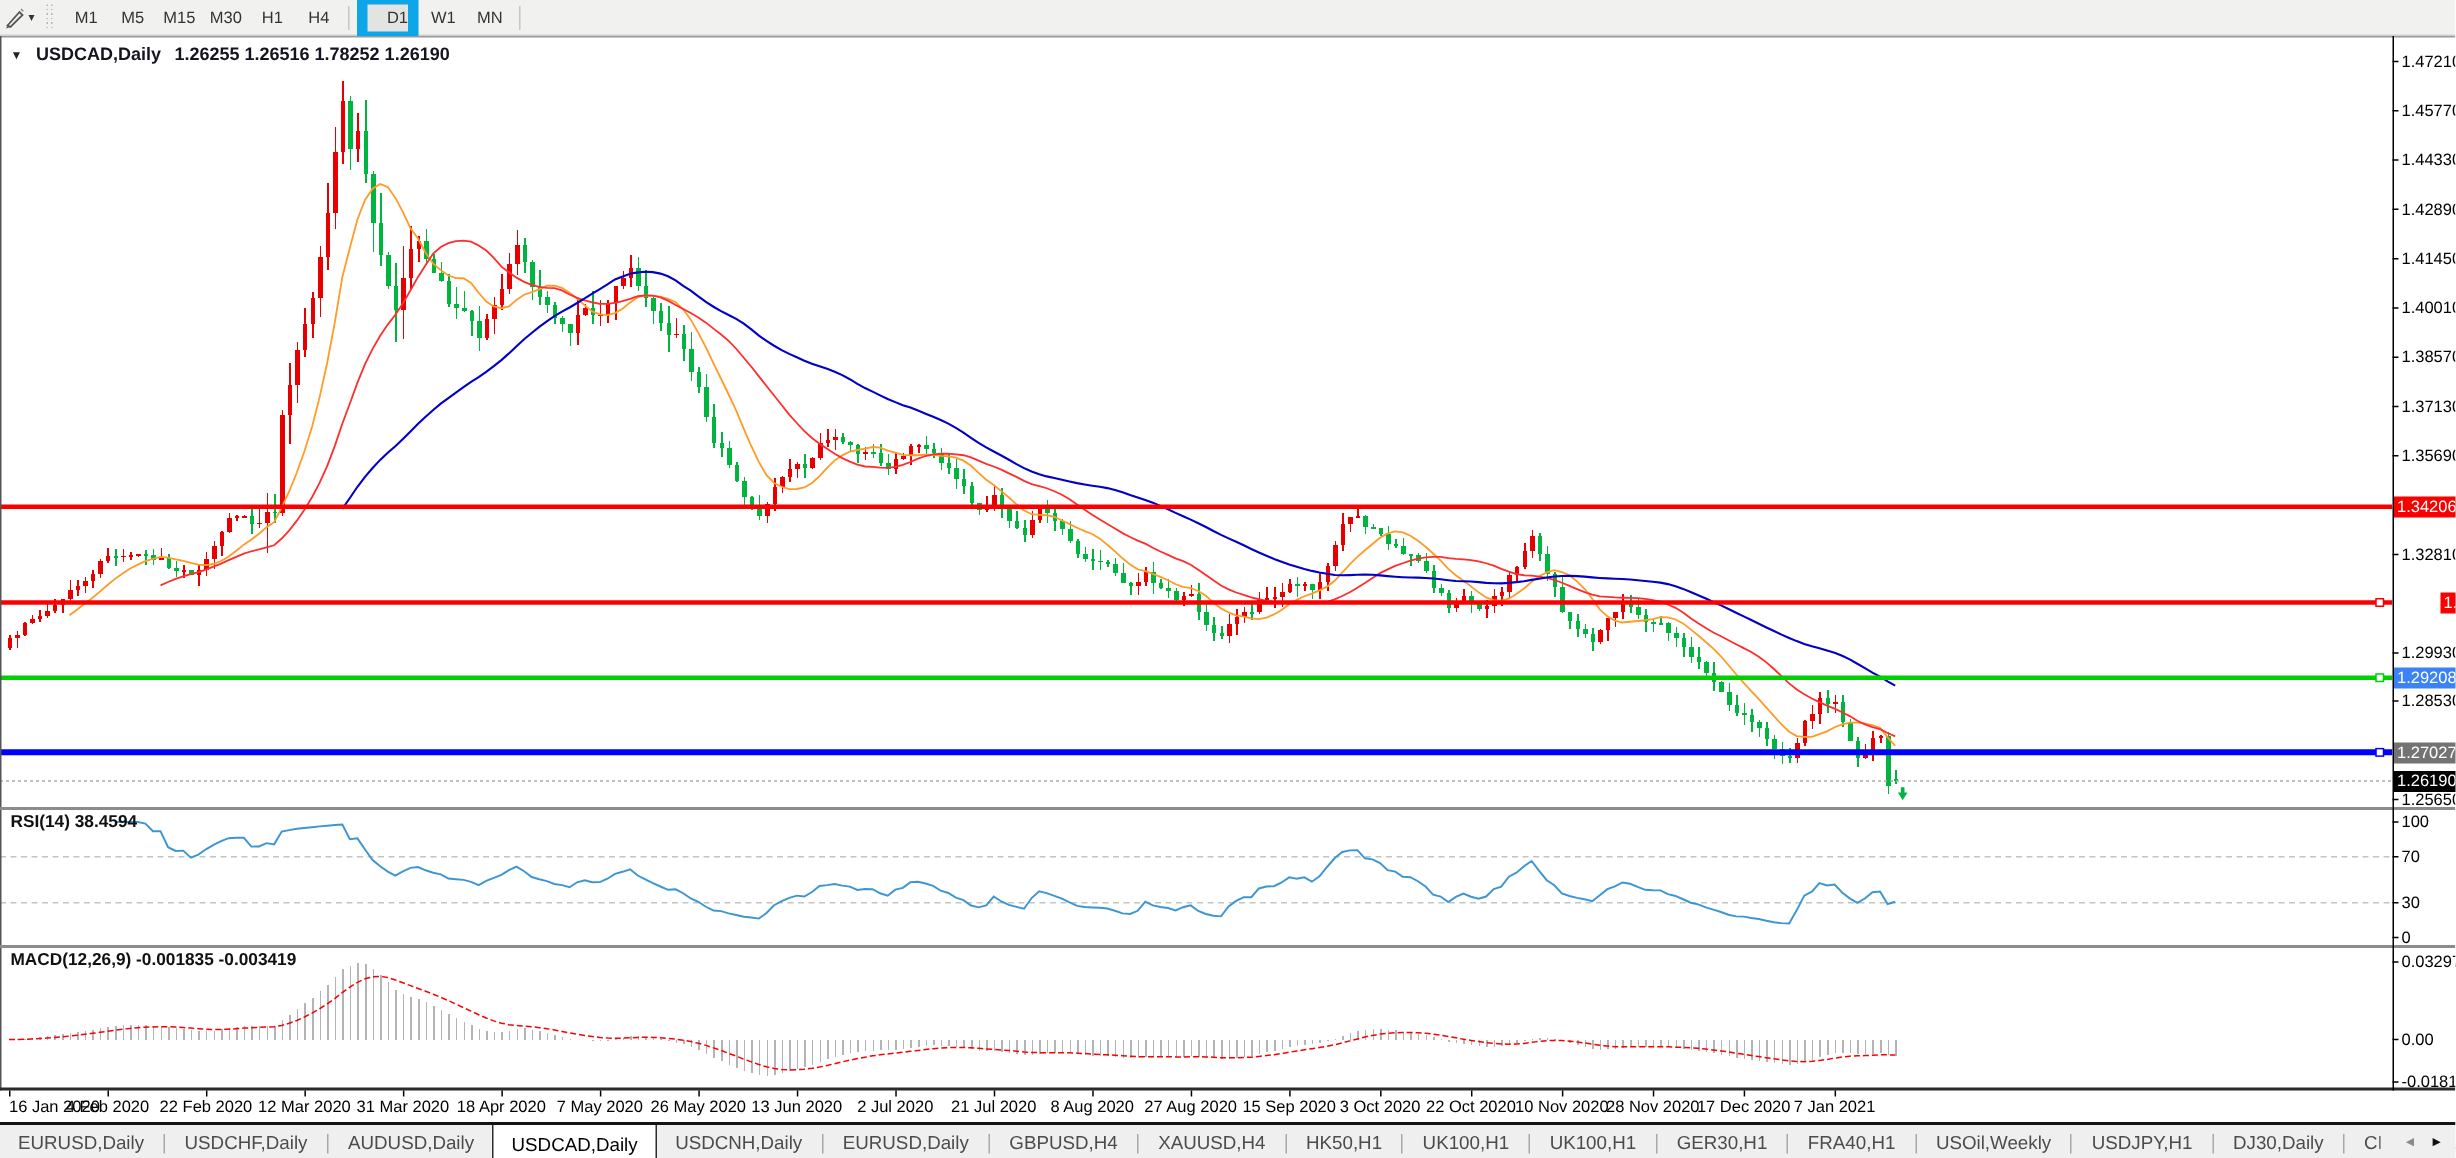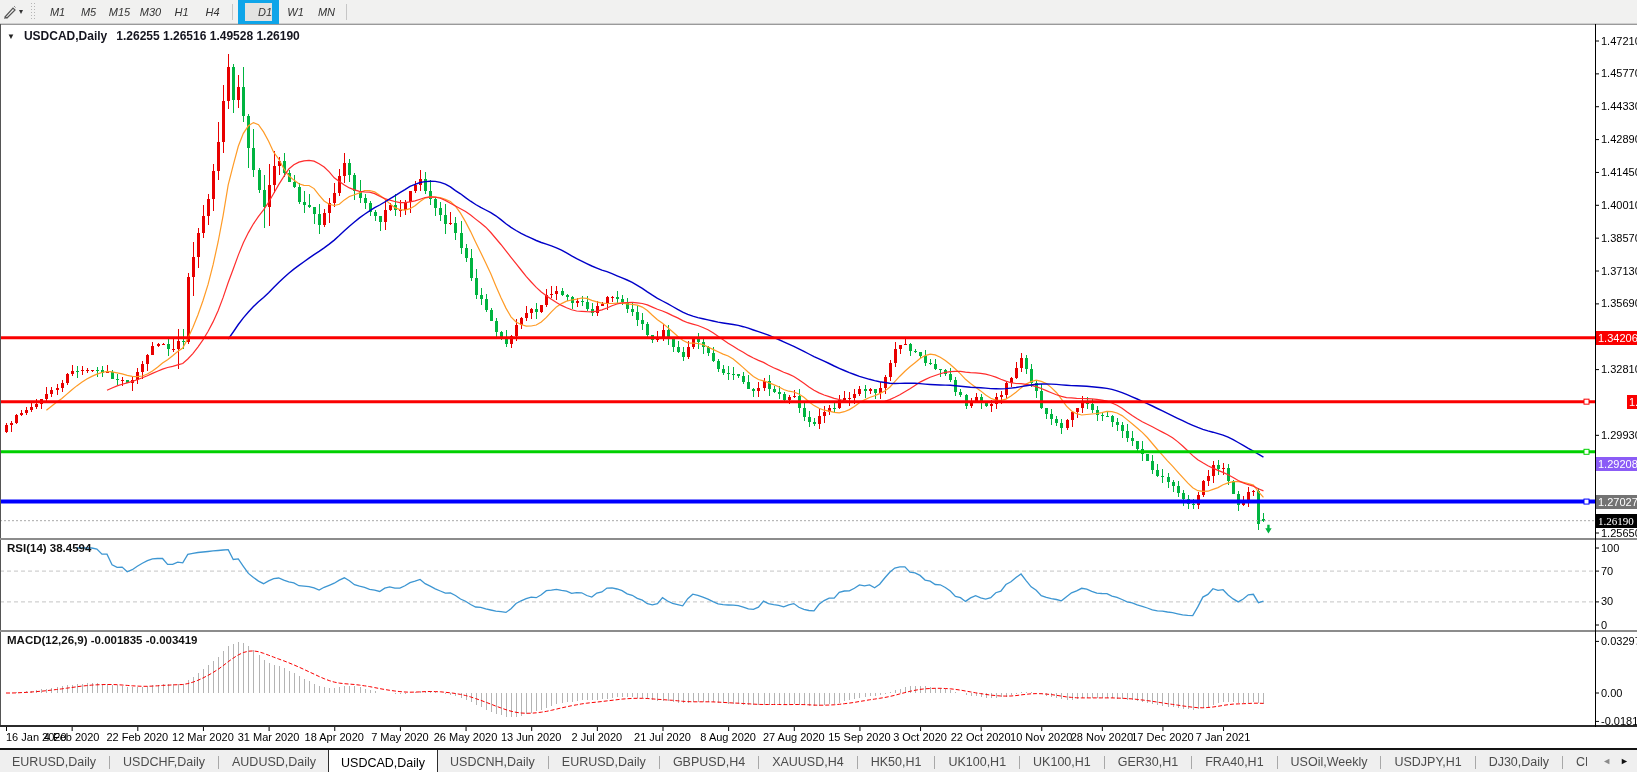--- a/index.html
+++ b/index.html
@@ -8,21 +8,21 @@
 
   
   .toolbar{position:absolute;top:0;left:0;width:1637px;height:23px;background:#f1f1f0;
     border-bottom:1px solid #cfcfcf;display:flex;align-items:center;}
   .tool-ico{width:16px;height:16px;margin-left:2px;display:inline-block;cursor:pointer;}
   .caret{font-size:8px;color:#333;margin:0 4px 0 1px;cursor:pointer;}
   .grip{width:5px;height:17px;margin:0 6px 0 4px;
     background:repeating-linear-gradient(to bottom,#b5b5b5 0 1px,transparent 1px 3px),
                repeating-linear-gradient(to bottom,#b5b5b5 0 1px,transparent 1px 3px);
     background-size:1px 100%,1px 100%;background-position:0 0,3px 0;background-repeat:no-repeat;}
-  .tfs{display:flex;align-items:center;height:100%;font-style:italic;}
+  .tfs{display:flex;align-items:center;height:100%;}
   .tfbtn{min-width:27px;height:18px;line-height:18px;text-align:center;font-size:11px;color:#333;
     margin:0 1px;border:1px solid transparent;cursor:pointer;}
   .tfbtn.active{background:#e3e3e1;border:7px solid #0ea5e9;text-align:right;}
   .tbsep{width:1px;height:16px;background:#c6c6c6;margin:0 4px;}
 
   
   .chartwin{position:absolute;top:24px;left:0;width:1637px;height:722px;background:#fff;}
   svg{display:block;font-family:"Liberation Sans",sans-serif;}
   .title{position:absolute;top:5px;left:7px;font-size:12px;font-weight:700;color:#15151f;
     display:flex;gap:9px;align-items:baseline;}
@@ -952,31 +952,31 @@
           <line x1="1162.95" y1="703" x2="1162.95" y2="707" stroke="#000"></line>
           <text x="1162.45" y="717" fill="#000" text-anchor="middle">17 Dec 2020</text>
           <line x1="1223.55" y1="703" x2="1223.55" y2="707" stroke="#000"></line>
           <text x="1223.05" y="717" fill="#000" text-anchor="middle">7 Jan 2021</text>
         </g>
       </svg>
 
     <div class="title">
       <span class="tri">▼</span>
       <span>USDCAD,Daily</span>
-      <span>1.26255 1.26516 1.49528 1.26190</span>
+      <span>1.26255 1.26516 1.78252 1.26190</span>
     </div>
 
     <div class="plabel" style="top:518px">RSI(14) 38.4594</div>
     <div class="plabel" style="top:610px">MACD(12,26,9) -0.001835 -0.003419</div>
     <div id="badges">
         <div class="badge" style="background: rgb(250, 0, 0); top: 306.752px;">1.34206</div>
         <div class="badge" style="background: rgb(250, 0, 0); top: 370.671px; margin-left: 31px;">1.31405</div>
-        <div class="badge" style="background: #8b5cf6; top: 420.806px; margin-top: 12px;">1.29208</div>
+        <div class="badge" style="background: #3b82f6; top: 420.806px;">1.29208</div>
         <div class="badge" style="background: #737373; top: 470.577px;">1.27027</div>
-        <div class="badge" style="background: rgb(0, 0, 0); top: 489.677px; font-family: Liberation Serif, serif;">1.26190</div>
+        <div class="badge" style="background: rgb(0, 0, 0); top: 489.677px;">1.26190</div>
       </div>
   </div>
 
   <div class="tabbar" id="tabbar">
       <div class="tab">EURUSD,Daily</div>
       <span class="tsep"></span>
       <div class="tab">USDCHF,Daily</div>
       <span class="tsep"></span>
       <div class="tab">AUDUSD,Daily</div>
       <div class="tab active">USDCAD,Daily</div>

